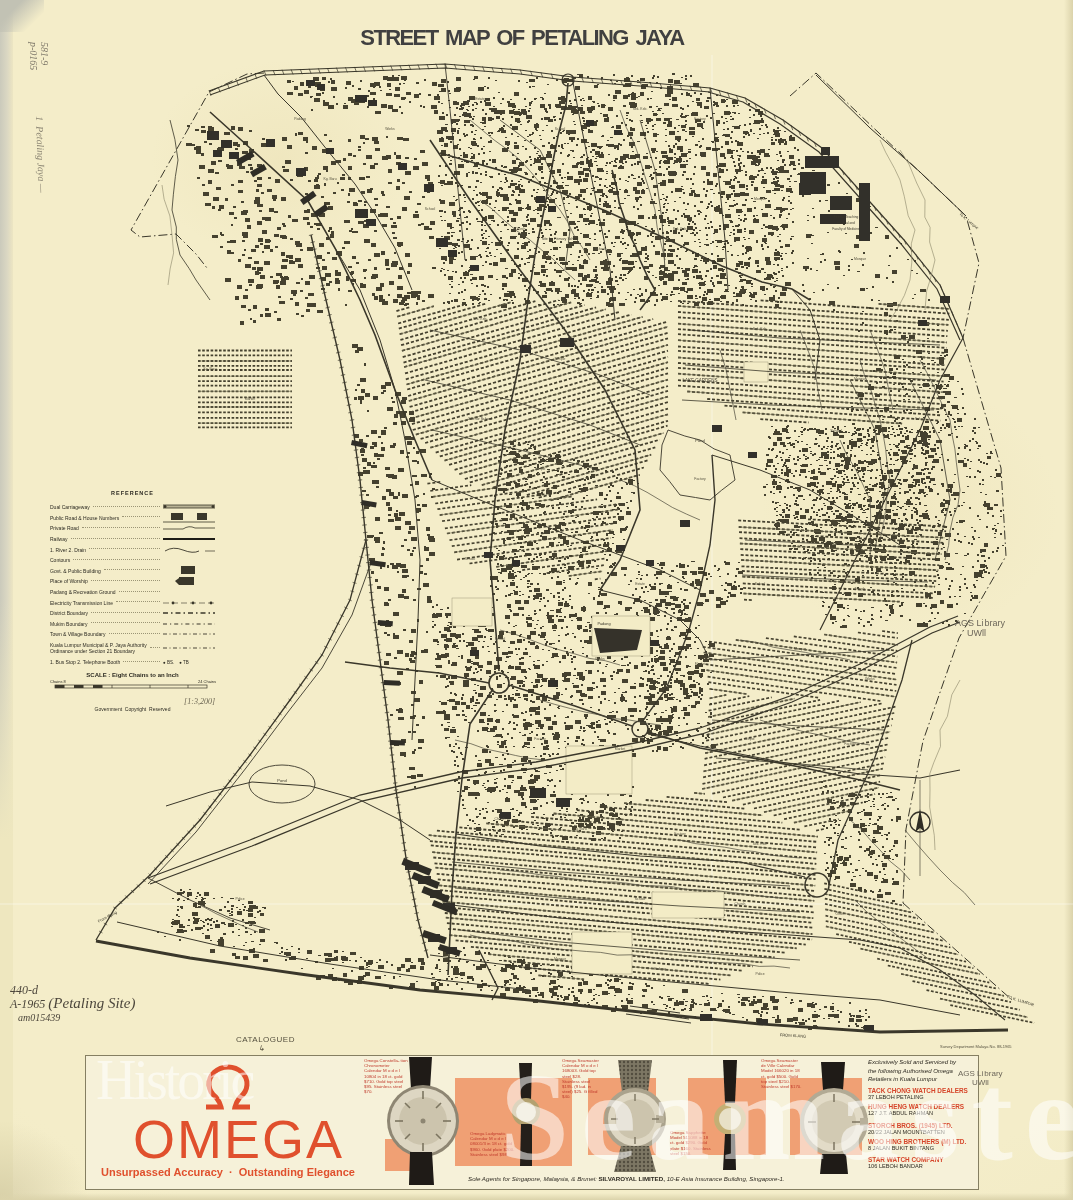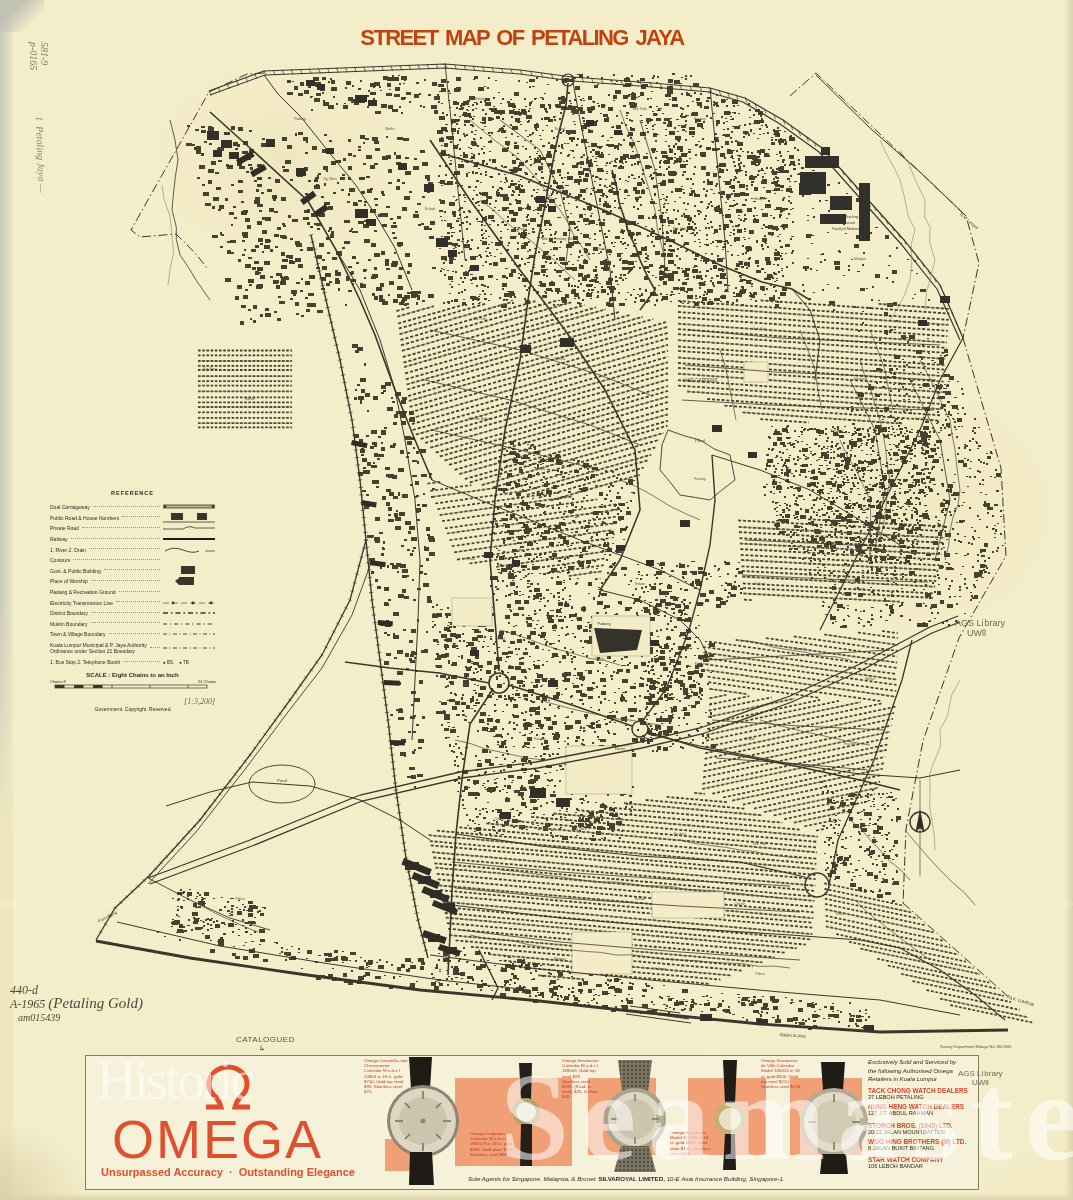--- a/index.html
+++ b/index.html
@@ -27,21 +27,21 @@
 <div class="abs" style="left:0;top:0;width:44px;height:32px;background:linear-gradient(135deg,#c2c2b4 30%,rgba(220,215,195,0) 75%);"></div>
 
 <div class="abs" style="right:0;top:0;width:9px;height:1200px;background:linear-gradient(270deg,#dbd3ab,rgba(238,231,189,0));"></div>
 
 <div class="abs" style="left:0;bottom:0;width:1073px;height:7px;background:linear-gradient(0deg,#dbd3ab,rgba(238,231,189,0));"></div>
 
 <div class="abs" style="left:711px;top:55px;width:1.5px;height:1000px;background:rgba(255,255,255,0.22);"></div>
 
 <div class="abs" style="left:0;top:903px;width:1073px;height:2px;background:rgba(255,255,255,0.22);"></div>
 
-<div class="abs" style="left:0;top:25px;width:1044px;text-align:center;font-size:22px;font-weight:bold;letter-spacing:-1.6px;word-spacing:3px;color:#c2410c;">STREET MAP OF PETALING JAYA</div>
+<div class="abs" style="left:0;top:25px;width:1044px;text-align:center;font-size:22px;font-weight:bold;letter-spacing:-1.6px;word-spacing:3px;color:#404040;">STREET MAP OF PETALING JAYA</div>
 
 <div class="abs hw" style="left:50px;top:42px;transform:rotate(90deg);transform-origin:0 0;font-size:10px;line-height:11px;color:#817b6c;white-space:nowrap;">581-9<br>p-0165</div>
 
 <div class="abs hw" style="left:45px;top:116px;transform:rotate(88deg);transform-origin:0 0;font-size:10px;color:#8a8472;white-space:nowrap;">1&nbsp;&nbsp;Petaling&nbsp;Jaya&nbsp;—</div>
 
 <svg class="abs" style="left:0;top:0" width="1073" height="1060" viewBox="0 0 1073 1060">
 
 <g>
       <path d="M250 167h3v3h-3zM231 252h3v2h-3zM385 262h4v4h-4zM266 141h6v4h-6zM386 268h4v2h-4zM321 288h4v2h-4zM238 180h5v3h-5zM251 249h5v3h-5zM248 309h3v2h-3zM366 155h6v4h-6zM322 259h3v2h-3zM248 164h4v2h-4zM347 201h3v2h-3zM243 234h5v4h-5zM282 166h3v2h-3zM192 144h3v2h-3zM428 294h6v4h-6zM317 175h2v2h-2zM296 313h3v2h-3zM402 182h3v2h-3zM374 230h3v2h-3zM417 298h3v2h-3zM375 148h5v3h-5zM402 207h5v4h-5zM231 184h3v2h-3zM312 146h5v4h-5zM239 166h6v3h-6zM411 294h5v4h-5zM235 148h3v2h-3zM380 283h4v4h-4zM288 215h3v3h-3zM205 203h6v3h-6zM229 212h5v3h-5zM415 211h3v2h-3zM396 155h5v4h-5zM380 213h6v4h-6zM322 266h5v4h-5zM328 230h2v2h-2zM308 293h6v3h-6zM227 241h3v2h-3zM407 171h3v2h-3zM329 227h3v3h-3zM241 201h3v2h-3zM372 137h6v4h-6zM199 165h6v4h-6zM404 196h6v4h-6zM388 182h4v2h-4zM209 143h3v2h-3zM363 163h3v2h-3zM411 291h5v3h-5zM342 174h3v2h-3zM405 303h4v2h-4zM218 147h6v4h-6zM399 302h5v3h-5zM379 299h6v3h-6zM417 295h3v3h-3zM265 308h4v3h-4zM248 279h6v4h-6zM237 285h5v4h-5zM238 127h5v4h-5zM427 178h3v3h-3zM317 310h6v3h-6zM425 175h5v4h-5zM260 243h3v2h-3zM245 264h6v4h-6zM363 270h3v2h-3zM349 188h6v4h-6zM257 184h5v3h-5zM212 206h3v3h-3zM337 182h2v2h-2zM290 238h3v2h-3zM234 217h3v2h-3zM341 189h3v2h-3zM237 162h5v4h-5zM397 137h6v3h-6zM358 221h6v3h-6zM371 276h5v3h-5zM424 226h5v4h-5zM296 282h4v2h-4zM422 300h3v2h-3zM392 232h3v2h-3zM246 171h3v2h-3zM340 177h5v3h-5zM262 230h5v4h-5zM360 135h5v4h-5zM233 206h3v2h-3zM398 275h4v4h-4zM372 293h3v3h-3zM319 243h5v4h-5zM353 203h5v3h-5zM280 235h6v3h-6zM298 132h5v3h-5zM374 198h4v2h-4zM201 126h4v2h-4zM346 278h3v3h-3zM231 126h4v4h-4zM324 166h3v2h-3zM335 272h6v4h-6zM208 127h6v4h-6zM281 265h6v4h-6zM397 242h6v4h-6zM269 208h5v4h-5zM397 286h6v4h-6zM391 263h6v4h-6zM249 284h3v2h-3zM366 176h4v2h-4zM405 171h6v4h-6zM226 164h3v3h-3zM359 177h6v3h-6zM364 220h3v2h-3zM305 281h5v4h-5zM258 238h5v4h-5zM370 188h3v2h-3zM211 161h5v4h-5zM227 165h6v4h-6zM314 179h4v3h-4zM316 177h3v2h-3zM305 297h3v2h-3zM227 132h3v3h-3zM282 137h2v2h-2zM324 183h2v3h-2zM335 280h5v4h-5zM293 294h3v2h-3zM335 270h3v2h-3zM348 153h4v3h-4zM295 241h5v4h-5zM359 213h4v3h-4zM339 254h3v2h-3zM345 304h2v2h-2zM258 272h3v2h-3zM356 262h3v2h-3zM201 130h5v3h-5zM393 237h4v2h-4zM249 130h3v2h-3zM414 158h3v2h-3zM203 192h6v4h-6zM264 261h6v4h-6zM320 213h5v4h-5zM283 225h3v2h-3zM285 160h6v4h-6zM374 163h4v2h-4zM358 146h3v2h-3zM220 232h2v3h-2zM413 214h6v4h-6zM363 224h6v4h-6zM242 232h6v4h-6zM404 295h6v4h-6zM418 224h3v2h-3zM305 152h3v2h-3zM319 213h4v4h-4zM326 169h2v3h-2zM360 284h6v4h-6zM430 221h5v4h-5zM402 297h5v4h-5zM364 204h2v2h-2zM427 190h3v3h-3zM397 294h5v4h-5zM374 296h4v4h-4zM370 209h6v4h-6zM293 261h2v3h-2zM255 197h5v4h-5zM382 156h6v4h-6zM241 305h5v3h-5zM385 302h2v2h-2zM268 240h3v2h-3zM396 162h5v3h-5zM326 237h3v3h-3zM348 177h3v3h-3zM307 303h6v4h-6zM270 249h3v3h-3zM348 290h4v2h-4zM259 210h3v2h-3zM255 271h4v4h-4zM428 228h4v2h-4zM390 218h3v2h-3zM399 267h4v3h-4zM273 280h5v4h-5zM352 256h4v3h-4zM208 169h6v4h-6zM413 166h6v4h-6zM257 204h6v3h-6zM306 141h2v2h-2zM351 271h3v3h-3zM219 205h5v4h-5zM274 211h4v2h-4zM355 231h3v2h-3zM228 146h3v2h-3zM344 241h6v3h-6zM212 235h6v3h-6zM235 296h4v4h-4zM217 148h4v4h-4zM187 125h3v2h-3zM224 132h3v3h-3zM301 278h2v2h-2zM380 295h3v3h-3zM282 259h6v3h-6zM197 177h3v2h-3zM296 243h6v4h-6zM346 276h3v2h-3zM238 190h5v3h-5zM289 255h4v4h-4zM204 141h3v2h-3zM330 234h4v4h-4zM350 272h3v3h-3zM333 192h3v2h-3zM237 144h3v3h-3zM326 283h4v3h-4zM336 251h6v4h-6zM248 158h3v2h-3zM324 202h6v3h-6zM370 165h5v4h-5zM364 277h2v2h-2zM220 246h3v2h-3zM304 210h6v3h-6zM290 179h3v2h-3zM257 164h5v3h-5zM225 198h3v3h-3zM386 136h2v2h-2zM415 294h3v3h-3zM287 145h5v4h-5zM338 288h2v3h-2zM242 240h3v2h-3zM267 189h5v3h-5zM310 303h6v4h-6zM388 169h4v4h-4zM374 253h6v4h-6zM372 274h6v4h-6zM342 247h3v2h-3zM257 177h5v3h-5zM295 133h2v3h-2zM398 245h3v2h-3zM382 301h6v4h-6zM262 217h4v3h-4zM409 191h3v2h-3zM243 210h5v3h-5zM275 179h5v4h-5zM381 251h4v4h-4zM252 267h4v3h-4zM265 239h5v4h-5zM358 200h4v2h-4zM276 280h3v3h-3zM368 259h3v2h-3zM272 195h5v4h-5zM304 167h4v4h-4zM393 299h5v4h-5zM213 197h6v4h-6zM386 155h5v4h-5zM241 211h6v4h-6zM316 184h3v3h-3zM274 311h3v2h-3zM277 227h4v3h-4zM215 172h4v2h-4zM397 179h3v3h-3zM218 209h3v2h-3zM240 321h4v4h-4zM394 252h2v2h-2zM392 261h6v4h-6zM245 289h3v2h-3zM208 180h4v4h-4zM382 213h6v4h-6zM242 151h6v3h-6zM286 255h6v3h-6zM314 223h3v2h-3zM300 249h3v2h-3zM381 191h3v3h-3zM367 189h5v4h-5zM225 278h6v4h-6zM378 214h4v3h-4zM318 173h3v2h-3zM379 295h4v4h-4zM407 271h3v3h-3zM307 222h3v3h-3zM365 138h4v2h-4zM262 138h3v2h-3zM289 260h4v4h-4zM250 318h2v2h-2zM273 282h4v2h-4zM335 278h4v4h-4zM273 199h3v2h-3zM422 196h3v2h-3zM281 252h4v4h-4zM307 199h3v2h-3zM253 305h4v4h-4zM295 302h4v4h-4zM396 186h4v4h-4zM407 292h4v2h-4zM382 224h5v3h-5zM321 196h3v2h-3zM202 184h3v2h-3zM376 287h6v4h-6zM295 258h6v4h-6zM343 158h3v3h-3zM194 147h4v3h-4zM361 191h4v3h-4zM244 249h2v2h-2zM316 223h6v3h-6zM348 266h4v2h-4zM327 252h3v2h-3zM307 247h6v4h-6zM385 259h4v3h-4zM292 219h6v3h-6zM363 269h4v2h-4zM274 234h5v3h-5zM243 141h5v4h-5zM243 295h5v4h-5zM260 275h5v4h-5zM421 223h3v2h-3zM405 253h5v4h-5zM290 298h3v2h-3zM282 236h5v3h-5zM309 275h6v4h-6zM280 281h6v4h-6zM231 224h2v2h-2zM265 217h6v4h-6zM264 245h6v4h-6zM256 189h3v3h-3zM256 285h6v4h-6zM329 281h3v2h-3zM301 315h3v2h-3zM364 239h6v4h-6zM394 152h2v3h-2zM208 126h4v4h-4zM285 277h4v3h-4zM196 150h5v4h-5zM314 185h6v4h-6zM270 276h3v2h-3zM336 160h5v3h-5zM428 182h5v4h-5zM261 192h3v2h-3zM277 318h4v3h-4zM254 180h3v2h-3zM245 218h5v4h-5zM358 149h3v2h-3zM351 228h2v2h-2zM363 142h2v2h-2zM417 203h4v2h-4zM262 251h2v2h-2zM316 267h4v2h-4zM405 157h4v2h-4zM306 309h4v3h-4zM253 320h3v3h-3zM397 216h4v3h-4zM297 173h6v4h-6zM325 273h6v4h-6zM391 225h6v3h-6zM216 187h5v3h-5zM257 267h6v4h-6zM196 146h5v4h-5zM408 263h4v4h-4zM255 245h4v3h-4zM371 243h5v4h-5zM317 255h5v4h-5zM403 138h6v3h-6zM324 134h3v2h-3zM218 188h2v2h-2zM329 140h3v2h-3zM311 213h5v4h-5zM364 201h3v2h-3zM284 276h4v2h-4zM278 296h3v2h-3zM349 230h3v2h-3zM317 228h3v2h-3zM352 231h4v2h-4zM268 177h3v2h-3zM386 206h4v2h-4zM233 142h5v4h-5zM283 169h6v3h-6zM308 180h3v2h-3zM332 257h5v3h-5zM348 166h4v4h-4zM404 304h3v2h-3zM351 279h5v3h-5zM276 273h6v3h-6zM360 283h3v3h-3zM322 149h5v4h-5zM415 291h6v3h-6zM248 257h4v2h-4zM374 267h3v3h-3zM265 313h6v4h-6zM302 171h3v3h-3zM321 277h5v4h-5zM247 225h4v4h-4zM300 290h3v2h-3zM323 166h5v4h-5zM328 206h5v4h-5zM393 222h3v2h-3zM344 220h6v3h-6zM364 220h3v2h-3zM195 129h4v2h-4zM375 204h3v2h-3zM275 246h3v2h-3zM315 177h2v3h-2zM352 283h2v2h-2zM218 160h4v2h-4zM281 197h5v4h-5zM238 259h3v3h-3zM374 141h5v3h-5zM307 209h3v3h-3zM401 300h4v3h-4zM416 302h2v3h-2zM260 314h3v3h-3zM282 137h5v4h-5zM279 301h6v3h-6zM432 267h4v2h-4zM291 290h6v4h-6zM281 277h5v4h-5zM305 193h3v2h-3zM348 139h3v3h-3zM201 153h3v3h-3zM261 143h5v4h-5zM249 149h5v4h-5zM270 141h3v2h-3zM254 200h6v4h-6zM429 236h5v3h-5zM257 221h5v4h-5zM303 137h5v4h-5zM331 161h5v4h-5zM265 246h3v2h-3zM388 294h2v2h-2zM422 162h6v4h-6zM254 261h5v3h-5zM276 285h4v4h-4zM331 231h3v3h-3zM298 264h5v4h-5zM389 281h5v4h-5zM242 254h3v2h-3zM282 223h3v2h-3zM382 194h3v2h-3zM348 193h2v3h-2zM353 202h4v2h-4zM310 226h3v2h-3zM280 276h3v2h-3zM186 143h6v3h-6zM420 150h5v3h-5zM303 217h6v3h-6zM257 284h6v4h-6zM353 155h3v2h-3zM221 234h3v2h-3zM227 250h4v4h-4zM230 240h6v3h-6z" fill="#45412f"></path>
     </g>
@@ -756,41 +756,41 @@
       <line x1="138" y1="6" x2="138" y2="9" stroke="#3a372a" stroke-width="0.7"></line>
 </svg>
 <div class="hw" style="text-align:right;font-size:8px;color:#6b6552;">[1:3,200]</div>
 <div style="text-align:center;font-size:5px;color:#2c2a22;">Government&nbsp;&nbsp;Copyright&nbsp;&nbsp;Reserved</div>
 </div>
 
 <div class="abs" style="left:955px;top:618px;font-size:9px;color:#6d675a;">AGS L<span style="letter-spacing:1px">i</span>brary<br><span style="margin-left:12px">UWll</span></div>
 
 <div class="abs" style="left:940px;top:1044px;font-size:4px;color:#55503f;">Survey Department Malaya No. 88-1965</div>
 
-<div class="abs hw" style="left:10px;top:984px;color:#4d473c;font-size:12px;line-height:13px;">440-d<br>A-1965 <span style="font-size:15px;">(Petaling Gold)</span><br><span style="font-size:10px;margin-left:8px;margin-top:34px;">am015439</span></div>
+<div class="abs hw" style="left:10px;top:984px;color:#4d473c;font-size:12px;line-height:13px;">440-d<br>A-1965 <span style="font-size:15px;">(Petaling Site)</span><br><span style="font-size:10px;margin-left:8px;margin-top:34px;">am015439</span></div>
 
 <div class="abs" style="left:236px;top:1035px;font-size:8px;letter-spacing:0.5px;color:#55503f;">CATALOGUED<br><span class="hw" style="margin-left:22px;">↳</span></div>
 
 <div class="abs" style="left:85px;top:1055px;width:892px;height:133px;background:#f6f1d9;border:1px solid #857f62;"></div>
 
 <div class="abs" style="left:455px;top:1078px;width:117px;height:88px;background:#f0a074;"></div>
 
 <div class="abs" style="left:385px;top:1139px;width:27px;height:32px;background:#f0a074;"></div>
 
 <div class="abs" style="left:588px;top:1078px;width:68px;height:77px;background:#f0a074;"></div>
 
 <div class="abs" style="left:688px;top:1078px;width:78px;height:77px;background:#f0a074;"></div>
 
 <div class="abs" style="left:790px;top:1078px;width:72px;height:77px;background:#f0a074;"></div>
 
 <svg class="abs" style="left:201px;top:1064px" width="54" height="47" viewBox="0 0 54 47">
 <path d="M5 43 H20 C19 38 17.5 36.5 14.8 33 A19 17 0 1 1 39.2 33 C36.5 36.5 35 38 34 43 H49" fill="none" stroke="#e0502d" stroke-width="5"></path>
 </svg>
 
-<div class="abs" style="left:112px;top:1108px;width:232px;text-align:left;font-size:54px;letter-spacing:2px;color:#e0502d;">OMEGA</div>
+<div class="abs" style="left:112px;top:1108px;width:232px;text-align:right;font-size:54px;letter-spacing:2px;color:#e0502d;">OMEGA</div>
 
 <div class="abs" style="left:94px;top:1166px;width:268px;text-align:center;font-size:11px;font-weight:bold;color:#e0502d;">Unsurpassed Accuracy &nbsp;·&nbsp; Outstanding Elegance</div>
 
 <svg class="abs" style="left:383px;top:1057px" width="84" height="128" viewBox="0 0 84 128">
 <path d="M26 0 L49 0 L47 32 L28 32 Z" fill="#1f1b17"></path>
 <circle cx="40" cy="64" r="36" fill="#8e8673"></circle>
     <circle cx="40" cy="64" r="33" fill="#ddd6c2"></circle>
 <circle cx="40" cy="64" r="24" fill="#ccc4ad"></circle>
     <circle cx="40" cy="64" r="2.5" fill="#8d8672"></circle>
 <g stroke="#7c7560" stroke-width="1.6">

